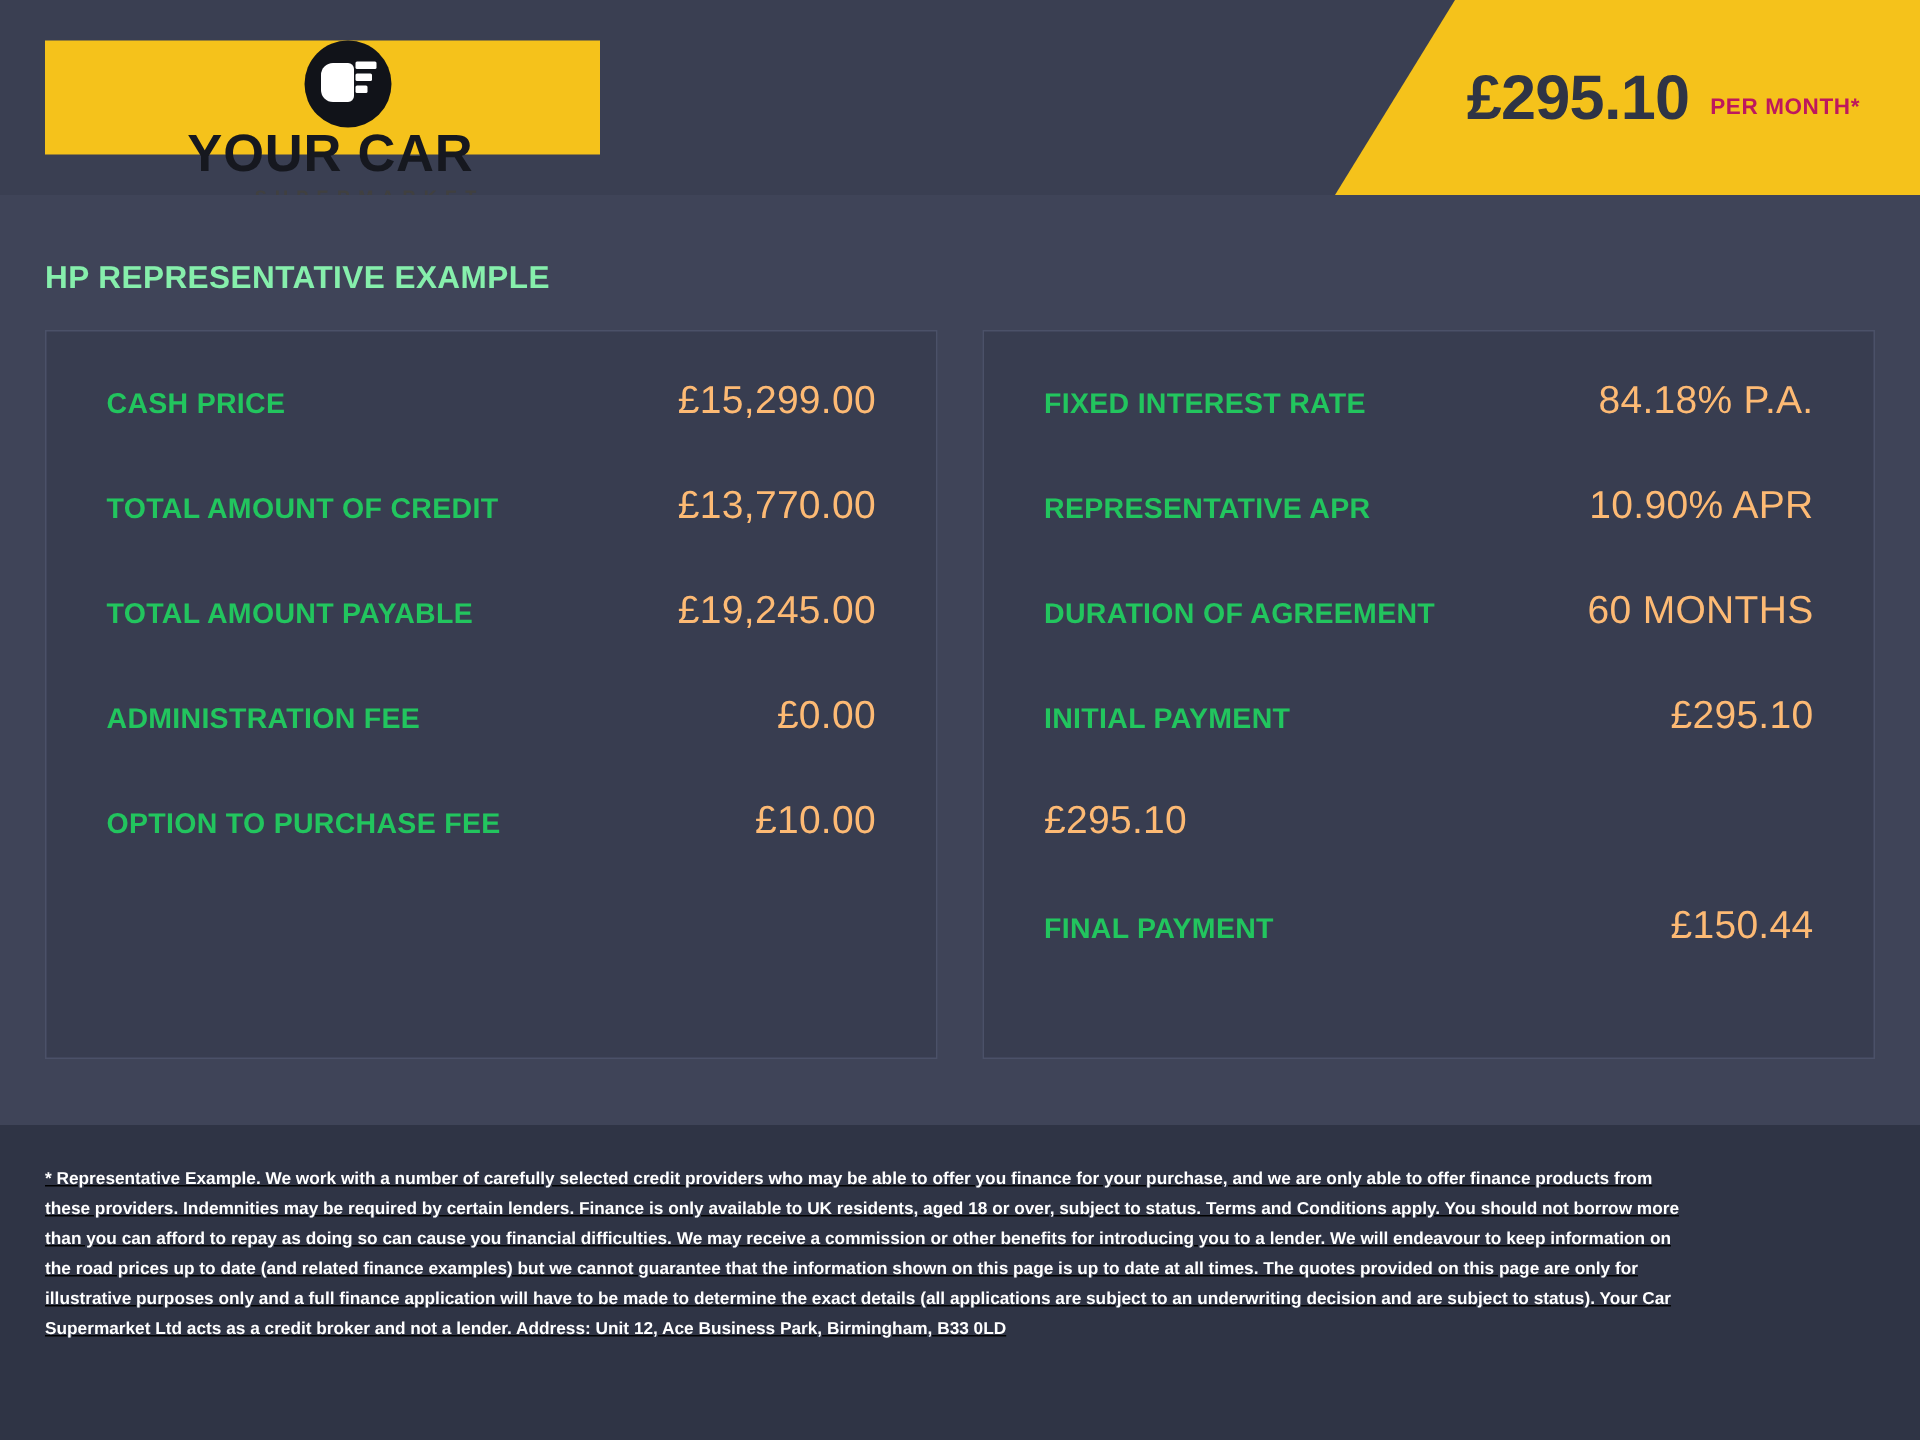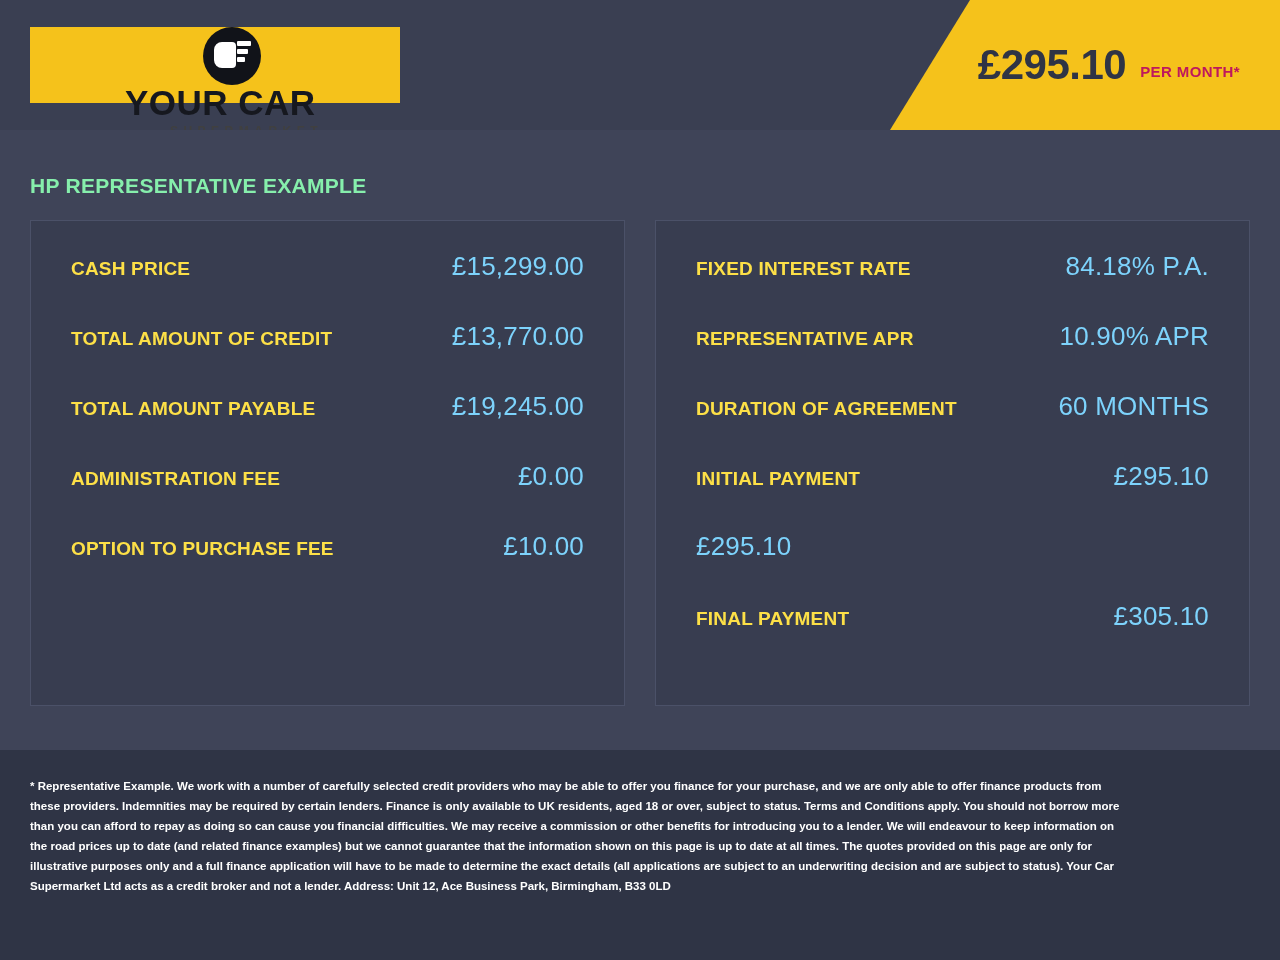--- a/index.html
+++ b/index.html
@@ -139,34 +139,35 @@
   }
   .row {
     display: flex;
     align-items: baseline;
     justify-content: space-between;
     height: 70px;
   }
   .row-label {
     font-size: 19px;
     font-weight: bold;
-    color: #fde047;
+    color: #22c55e;
     letter-spacing: 0.2px;
   }
   .row-value {
     font-size: 26px;
-    color: #7dd3fc;
+    color: #fdba74;
     letter-spacing: 0.2px;
   }
 
   
   .footer {
     background: #2f3445;
     padding: 26px 30px 0 30px;
     height: 210px;
+    text-decoration: underline;
   }
   .footer p {
     font-size: 11.5px;
     line-height: 20px;
     color: #ffffff;
     font-weight: bold;
     max-width: 1095px;
   }
 </style>
 </head>
@@ -233,21 +234,21 @@
       </div>
       <div class="row">
         <span class="row-label">INITIAL PAYMENT</span>
         <span class="row-value">£295.10</span>
       </div>
       <div class="row">
         <span class="row-value">£295.10</span>
       </div>
       <div class="row">
         <span class="row-label">FINAL PAYMENT</span>
-        <span class="row-value">£305.10</span>
+        <span class="row-value">£150.44</span>
       </div>
     </div>
   </div>
 </div>
 
 <div class="footer">
   <p>* Representative Example. We work with a number of carefully selected credit providers who may be able to offer you finance for your purchase, and we are only able to offer finance products from these providers. Indemnities may be required by certain lenders. Finance is only available to UK residents, aged 18 or over, subject to status. Terms and Conditions apply. You should not borrow more than you can afford to repay as doing so can cause you financial difficulties. We may receive a commission or other benefits for introducing you to a lender. We will endeavour to keep information on the road prices up to date (and related finance examples) but we cannot guarantee that the information shown on this page is up to date at all times. The quotes provided on this page are only for illustrative purposes only and a full finance application will have to be made to determine the exact details (all applications are subject to an underwriting decision and are subject to status). Your Car Supermarket Ltd acts as a credit broker and not a lender. Address: Unit 12, Ace Business Park, Birmingham, B33 0LD</p>
 </div>
 
 </body></html>

